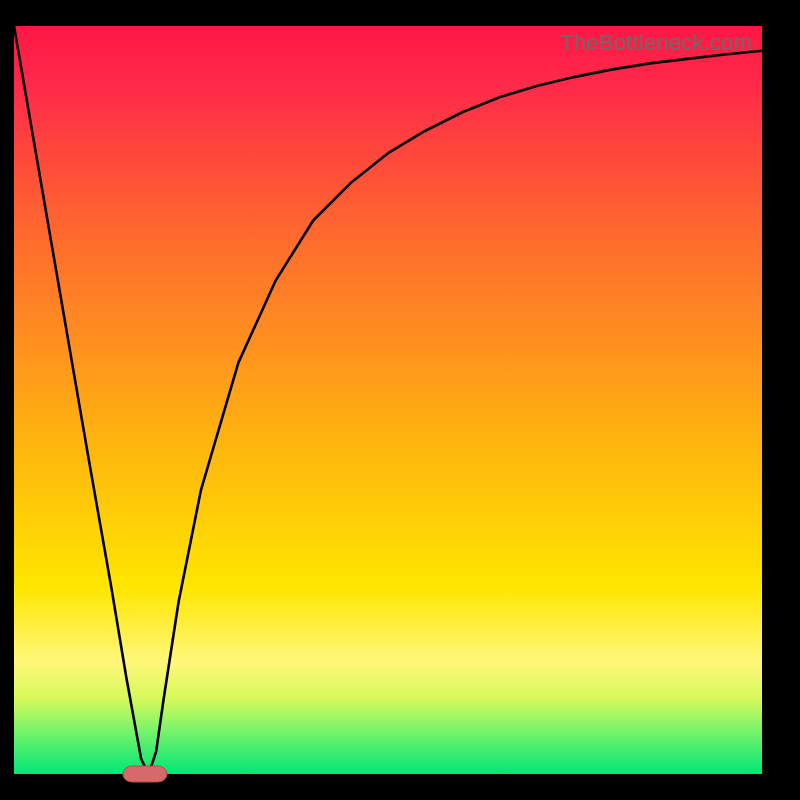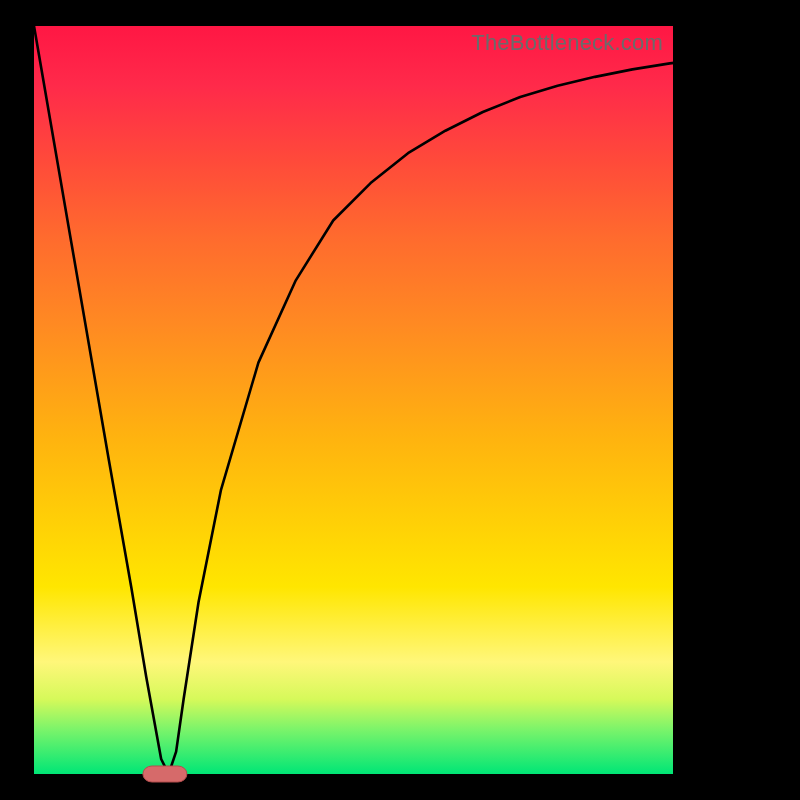--- a/index.html
+++ b/index.html
@@ -12,23 +12,23 @@
     font-family: Arial, Helvetica, sans-serif;
   }
   .frame {
     position: relative;
     width: 800px;
     height: 800px;
     background: #000;
   }
   .plot {
     position: absolute;
-    left: 34px;
+    left: 14px;
     top: 26px;
-    width: 639px;
+    width: 748px;
     height: 748px;
     
     background: linear-gradient(to bottom,
       #ff1744 0%,
       #ff2a4a 8%,
       #ff4a3a 18%,
       #ff6a2e 28%,
       #ff8a22 40%,
       #ffb30f 55%,
       #ffe600 75%,

